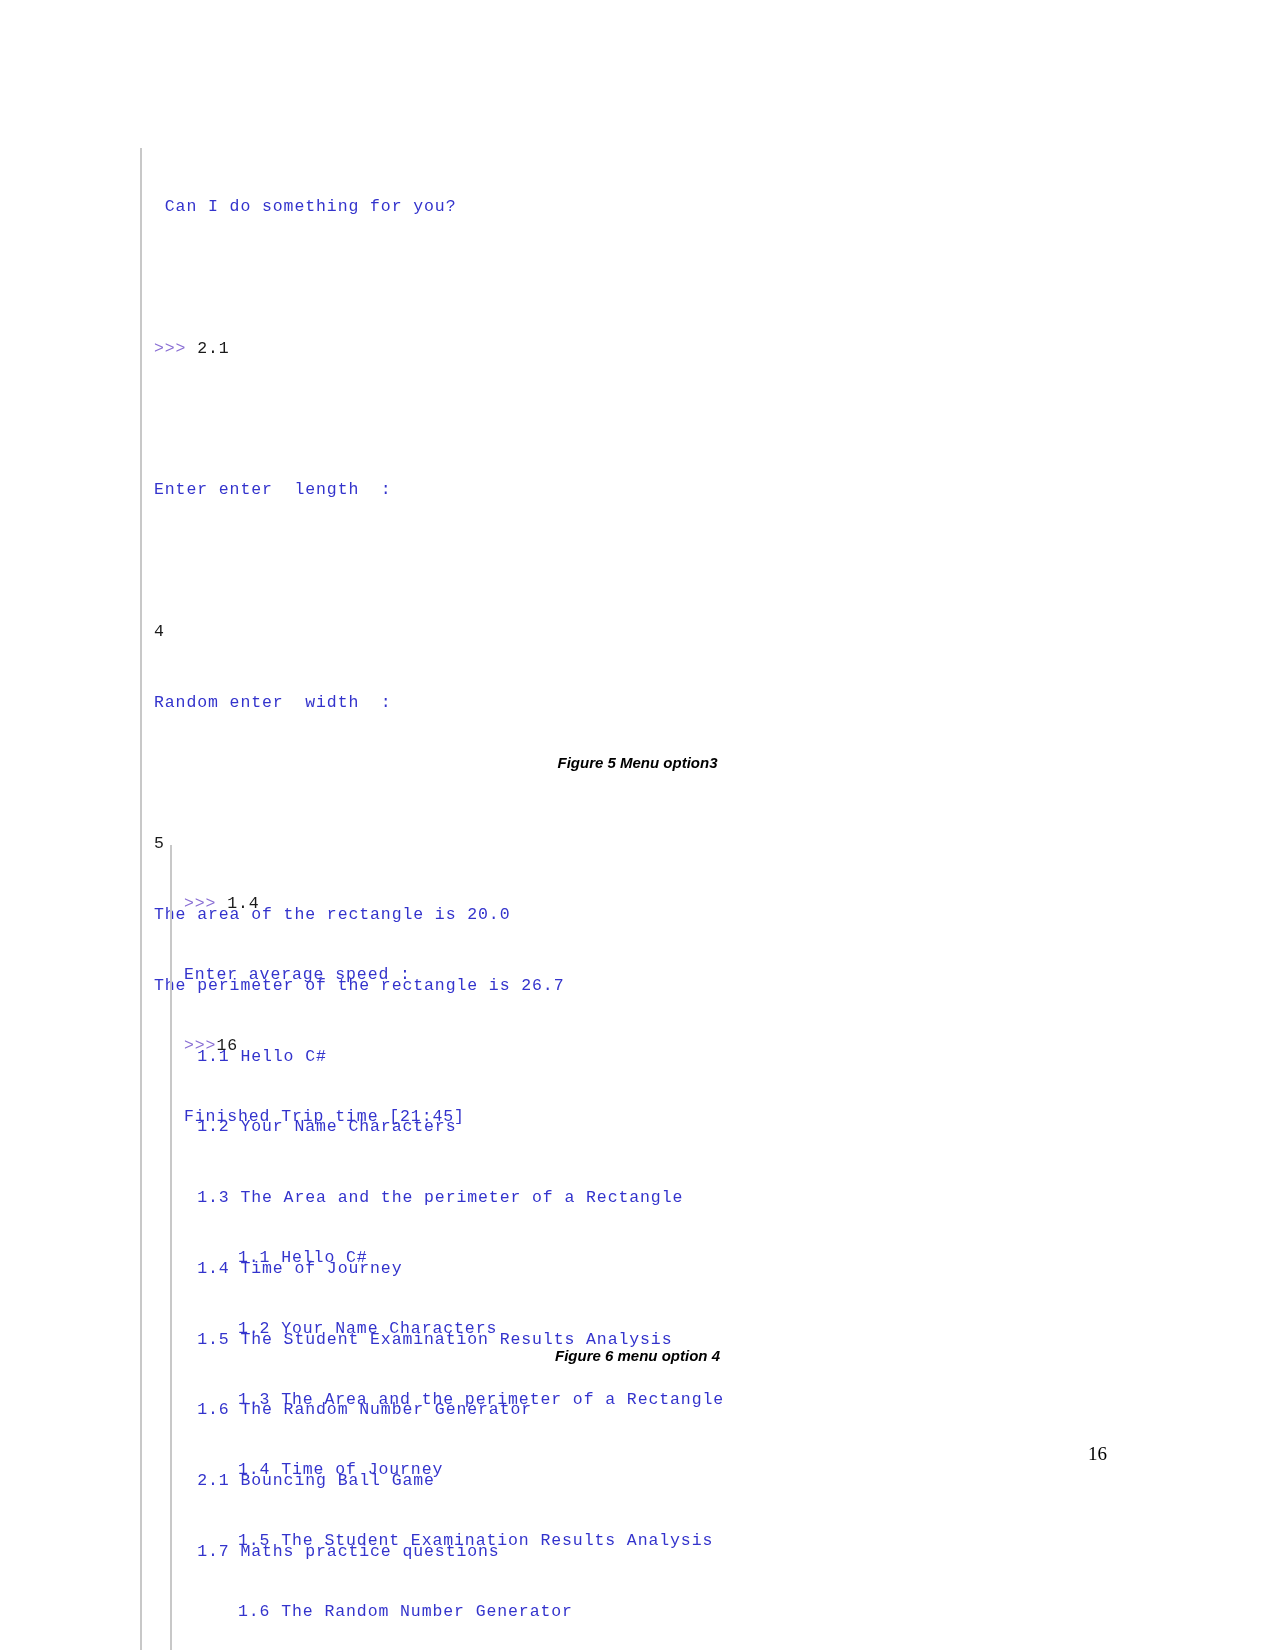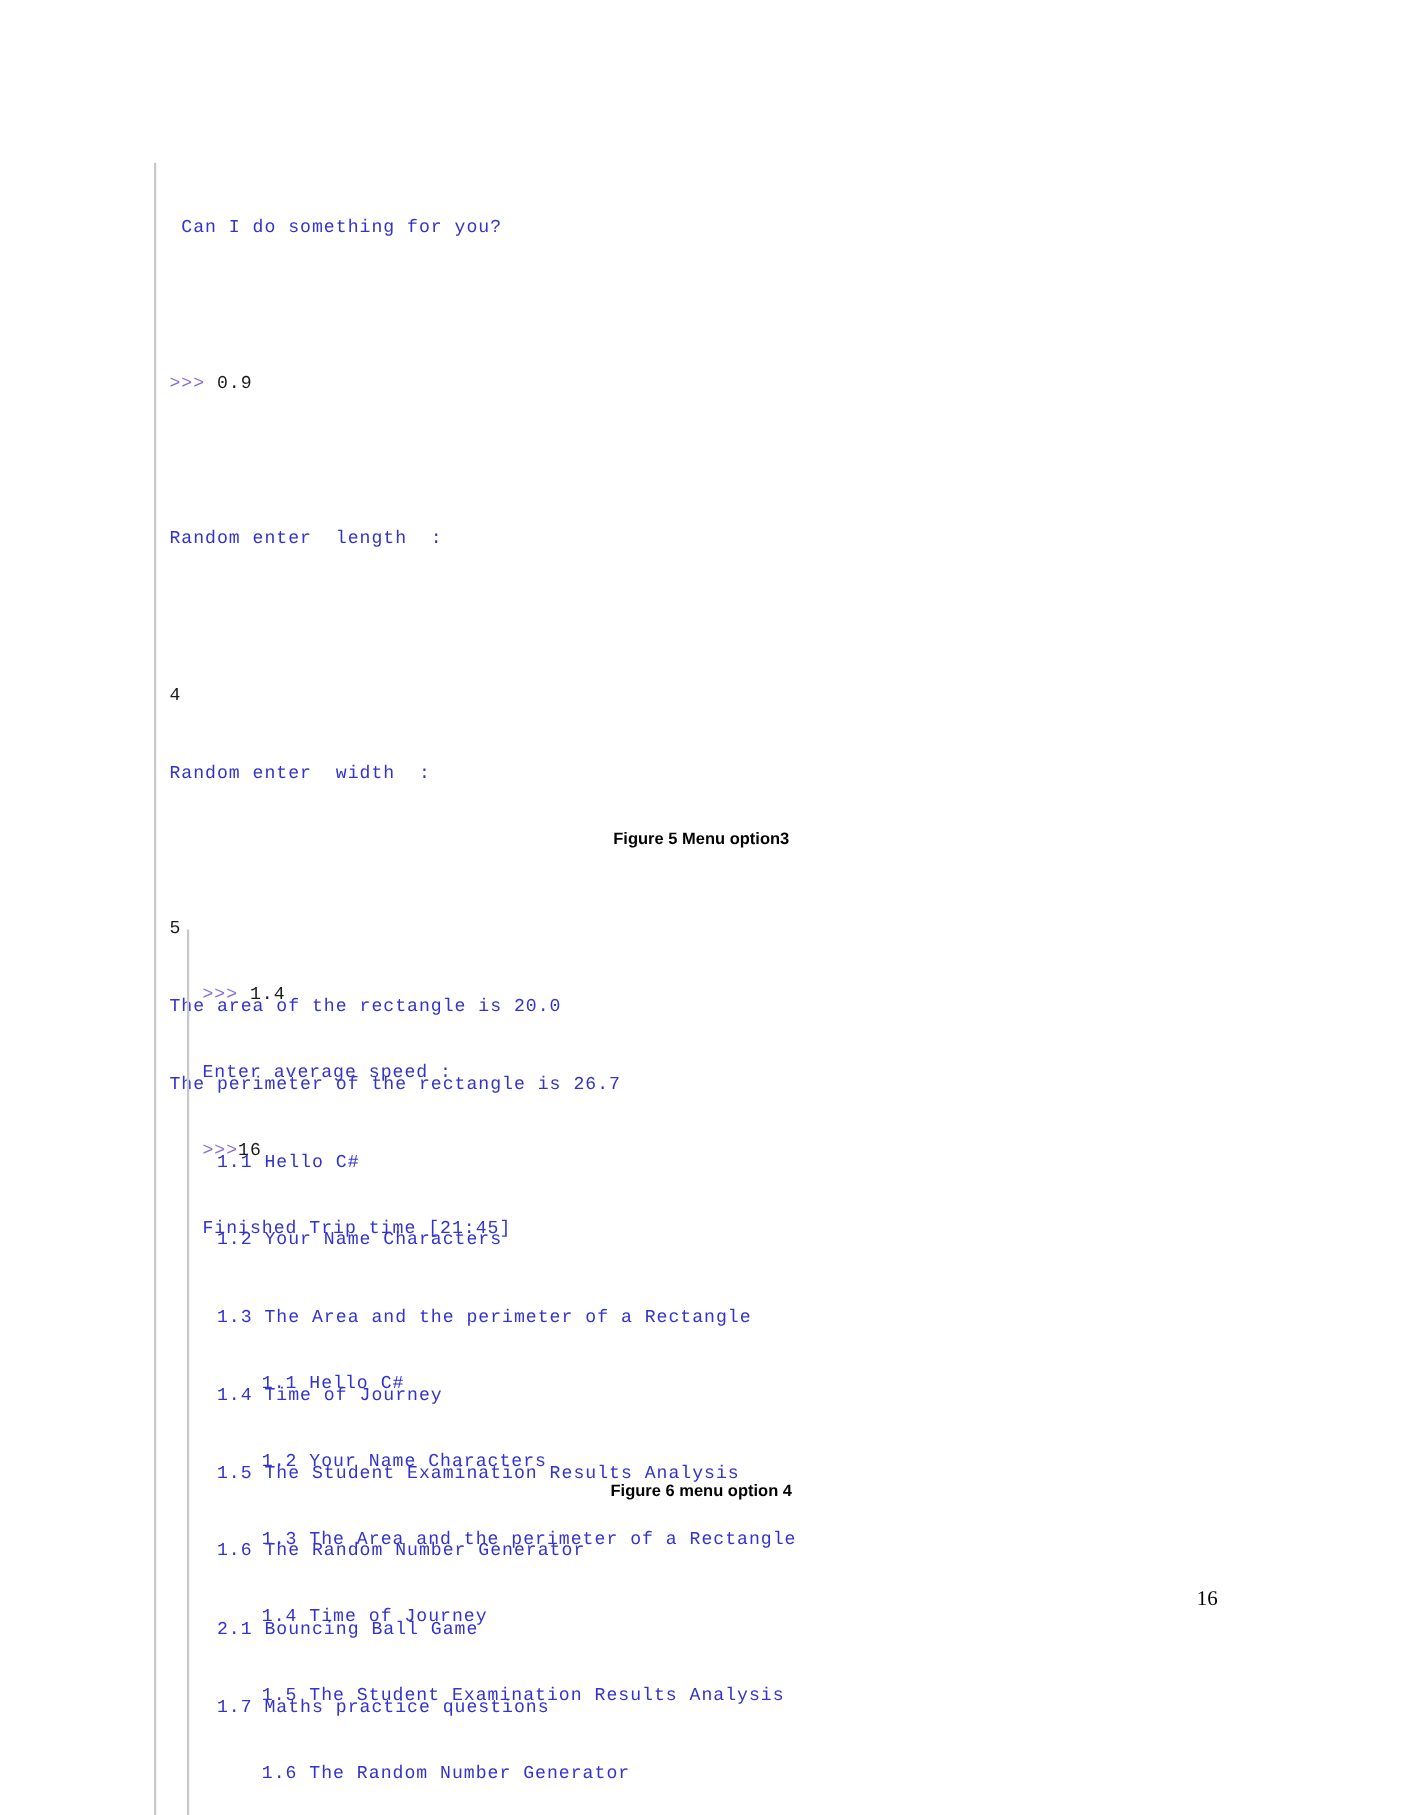--- a/index.html
+++ b/index.html
@@ -40,20 +40,21 @@
   
   .caption {
     position: absolute;
     width: 1275px;
     left: 0;
     text-align: center;
     font-family: "Liberation Sans", sans-serif;
     font-size: 15px;
     font-weight: bold;
     color: #000000;
+    font-style: italic;
   }
   #caption1 { top: 754px; }
   #caption2 { top: 1347px; }
 
   
   .page-number {
     position: absolute;
     right: 168px;
     top: 1443px;
     font-family: "Liberation Serif", serif;
@@ -62,23 +63,23 @@
   }
 </style>
 </head>
 <body>
 
 <div class="page">
 
   <div class="console-block" id="block1">
     <div class="line"> Can I do something for you?</div>
     <div class="line blank"> </div>
-    <div class="line"><span class="prompt">&gt;&gt;&gt;</span><span class="user-input"> 0.9</span></div>
+    <div class="line"><span class="prompt">&gt;&gt;&gt;</span><span class="user-input"> 2.1</span></div>
     <div class="line blank"> </div>
-    <div class="line">Random enter  length  :</div>
+    <div class="line">Enter enter  length  :</div>
     <div class="line blank"> </div>
     <div class="line user-input">4</div>
     <div class="line">Random enter  width  :</div>
     <div class="line blank"> </div>
     <div class="line user-input">5</div>
     <div class="line">The area of the rectangle is 20.0</div>
     <div class="line">The perimeter of the rectangle is 26.7</div>
     <div class="line">    1.1 Hello C#</div>
     <div class="line">    1.2 Your Name Characters</div>
     <div class="line">    1.3 The Area and the perimeter of a Rectangle</div>

